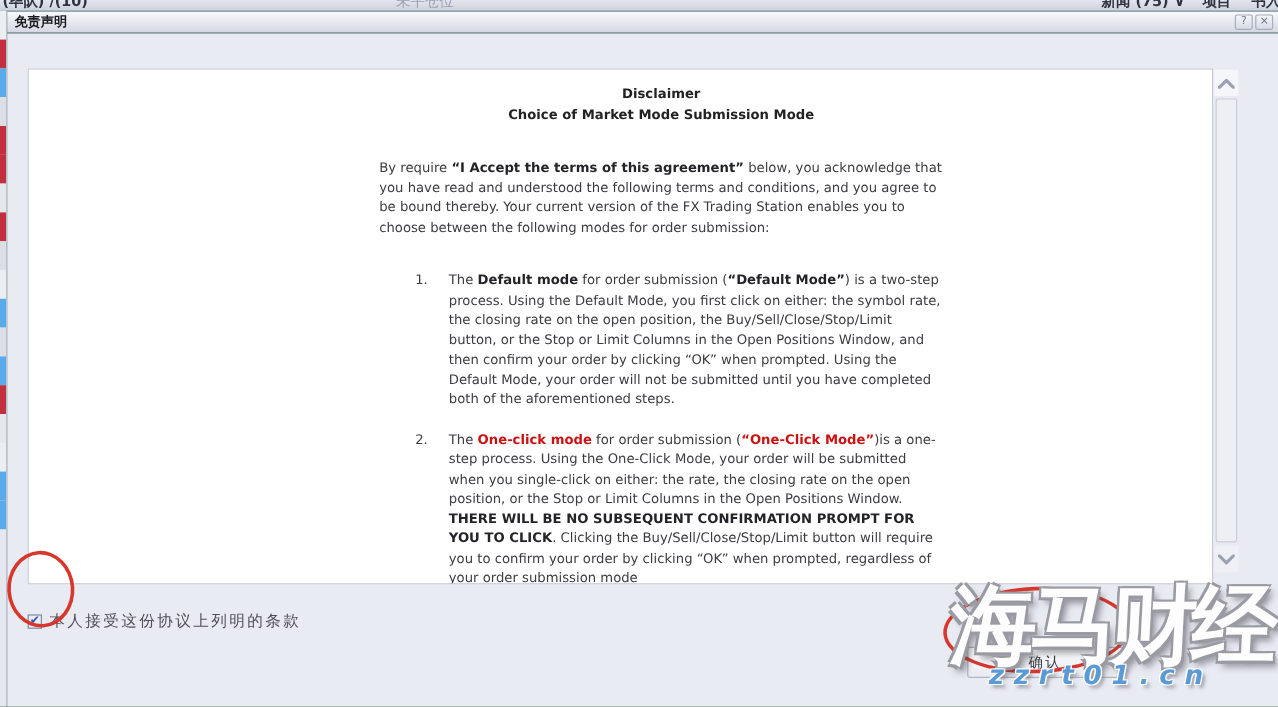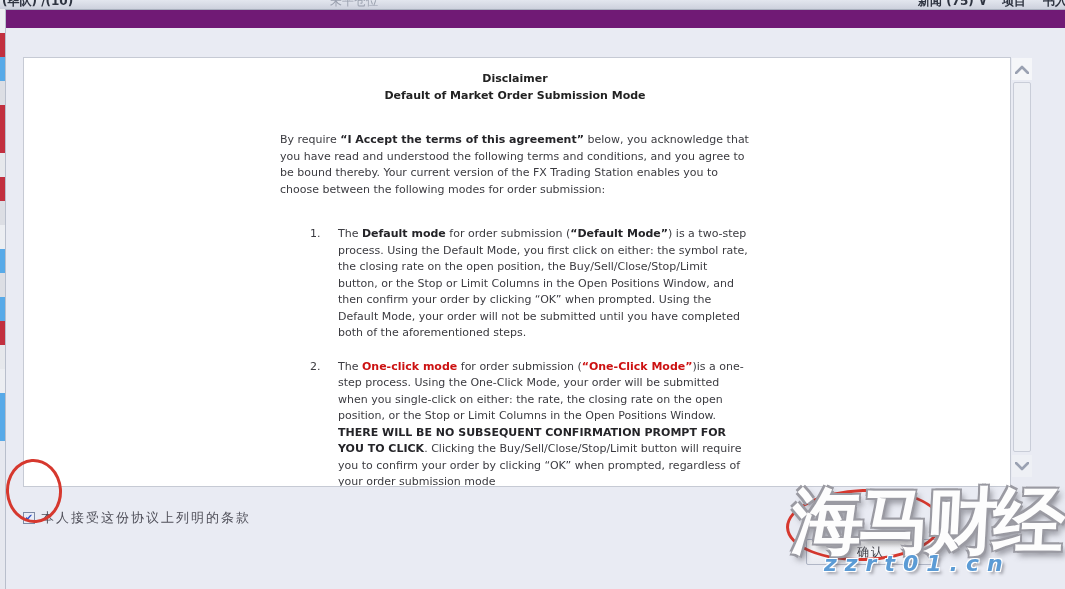--- a/index.html
+++ b/index.html
@@ -1,17 +1,17 @@
 <!DOCTYPE html>
 <html><head>
 <meta charset="utf-8">
 <style>
   html,body{margin:0;padding:0;}
   body{font-family:"DejaVu Sans","Liberation Sans",sans-serif;}
-  #screen{position:relative;width:1065px;height:589px;overflow:hidden;background:#701a75;}
+  #screen{position:relative;width:1065px;height:589px;overflow:hidden;background:#14532d;}
 
   
   .behind-strip{position:absolute;left:0;top:0;width:1065px;height:9px;overflow:hidden;
     background:linear-gradient(#e3e6ee,#cdd1dd);border-bottom:1px solid #a8aebc;}
   .top-frag{position:absolute;top:-7px;font-size:12px;font-weight:bold;color:#2e3340;white-space:nowrap;}
   .top-frag.dim{color:#9aa0ae;font-weight:normal;}
 
   
   .left-strip{position:absolute;left:0;top:9px;width:5px;height:580px;background:#e6e8ef;}
   .edge-cell{width:5px;height:24px;}
@@ -24,21 +24,21 @@
   .titlebar-title{font-size:11px;font-weight:bold;color:#1b1b22;padding-left:6px;}
   .titlebar-buttons{margin-left:auto;display:flex;gap:2px;padding-right:5px;}
   .tb-btn{width:15px;height:13px;box-sizing:border-box;border:1px solid #a5adc0;border-radius:2px;
     background:linear-gradient(#f4f5f8,#d8dbe5);color:#6a7183;font-size:9px;line-height:11px;
     text-align:center;cursor:default;}
 
   .dialog-body{position:absolute;left:0;top:19px;width:100%;height:561px;background:#e9ebf3;}
 
   
   .doc-panel{position:absolute;left:17px;top:29px;width:988px;height:430px;background:#ffffff;
-    border:1px solid #c6cad4;box-sizing:border-box;overflow:hidden;}
+    border:1px solid #c6cad4;box-sizing:border-box;overflow:hidden;padding-left:36px;}
   .doc-inner{width:470px;margin-left:256px;padding-top:13px;font-size:11px;line-height:16.5px;color:#3b3b40;}
   .doc-title{text-align:center;font-weight:bold;color:#222;}
   .doc-intro{margin-top:28px;}
   .doc-list{margin-top:28px;padding-left:30px;}
   .doc-item{display:flex;}
   .doc-item + .doc-item{margin-top:17px;}
   .doc-item .num{width:28px;flex:none;}
   .doc-item .itext{width:412px;}
   .b{font-weight:bold;color:#242428;text-align:right;}
   .red{font-weight:bold;color:#cc1111;}
@@ -107,27 +107,34 @@
       <div class="edge-cell" style="background: rgb(88, 170, 232);"></div>
       <div class="edge-cell" style="background: rgb(194, 48, 63);"></div>
       <div class="edge-cell" style="background: rgb(230, 232, 236);"></div>
       <div class="edge-cell" style="background: rgb(236, 238, 242);"></div>
       <div class="edge-cell" style="background: rgb(88, 170, 232);"></div>
       <div class="edge-cell" style="background: rgb(88, 170, 232);"></div>
     </div>
 
   <div class="dialog">
 
+    <div class="titlebar">
+      <span class="titlebar-title">免责声明</span>
+      <span class="titlebar-buttons">
+        <span class="tb-btn">?</span>
+        <span class="tb-btn">×</span>
+      </span>
+    </div>
 
     <div class="dialog-body">
 
       <div class="doc-panel">
         <div class="doc-inner">
           <div class="doc-title">Disclaimer</div>
-          <div class="doc-title">Default of Market Order Submission Mode</div>
+          <div class="doc-title">Choice of Market Mode Submission Mode</div>
 
           <div class="doc-intro"><span>By require </span><span class="b">“I Accept the terms of this agreement”</span><span> below, you acknowledge that you have read and understood the following terms and conditions, and you agree to be bound thereby. Your current version of the FX Trading Station enables you to choose between the following modes for order submission:</span></div>
 
           <div class="doc-list">
             <div class="doc-item">
               <span class="num">1.</span>
               <span class="itext"><span>The </span><span class="b">Default mode</span><span> for order submission (</span><span class="b">“Default Mode”</span><span>) is a two-step process.  Using the Default Mode, you first click on either:  the symbol rate, the closing rate on the open position, the Buy/Sell/Close/Stop/Limit button, or the Stop or Limit Columns in the Open Positions Window, and then confirm your order by clicking “OK” when prompted.  Using the Default Mode, your order will not be submitted until you have completed both of the aforementioned steps.</span></span>
             </div>
             <div class="doc-item">
               <span class="num">2.</span>

